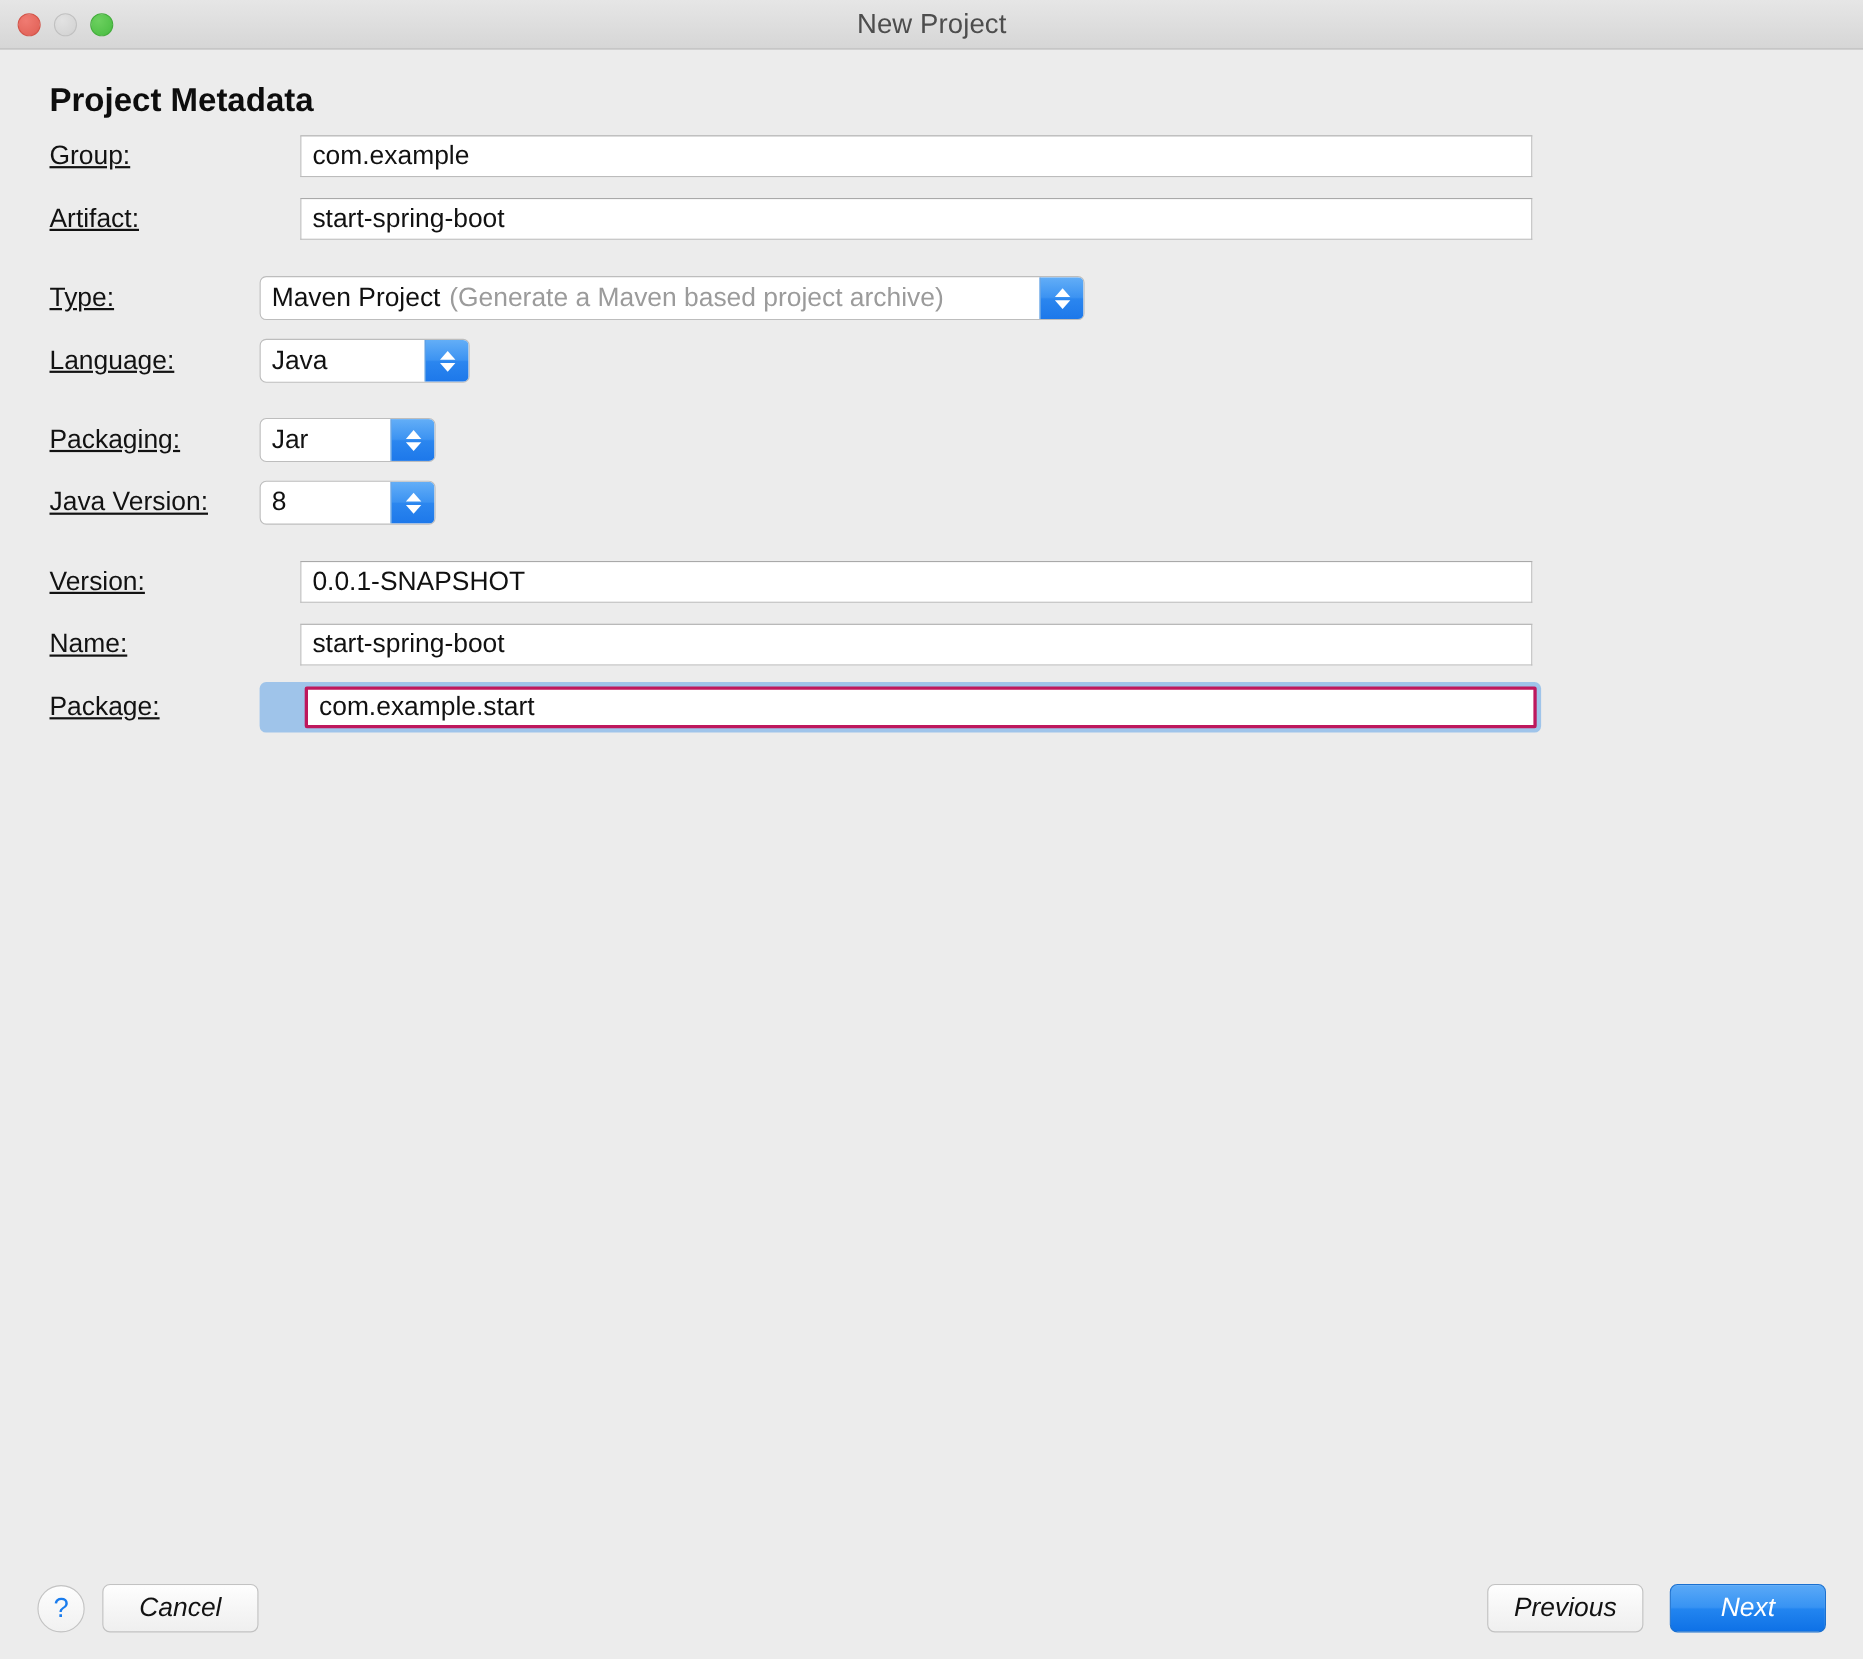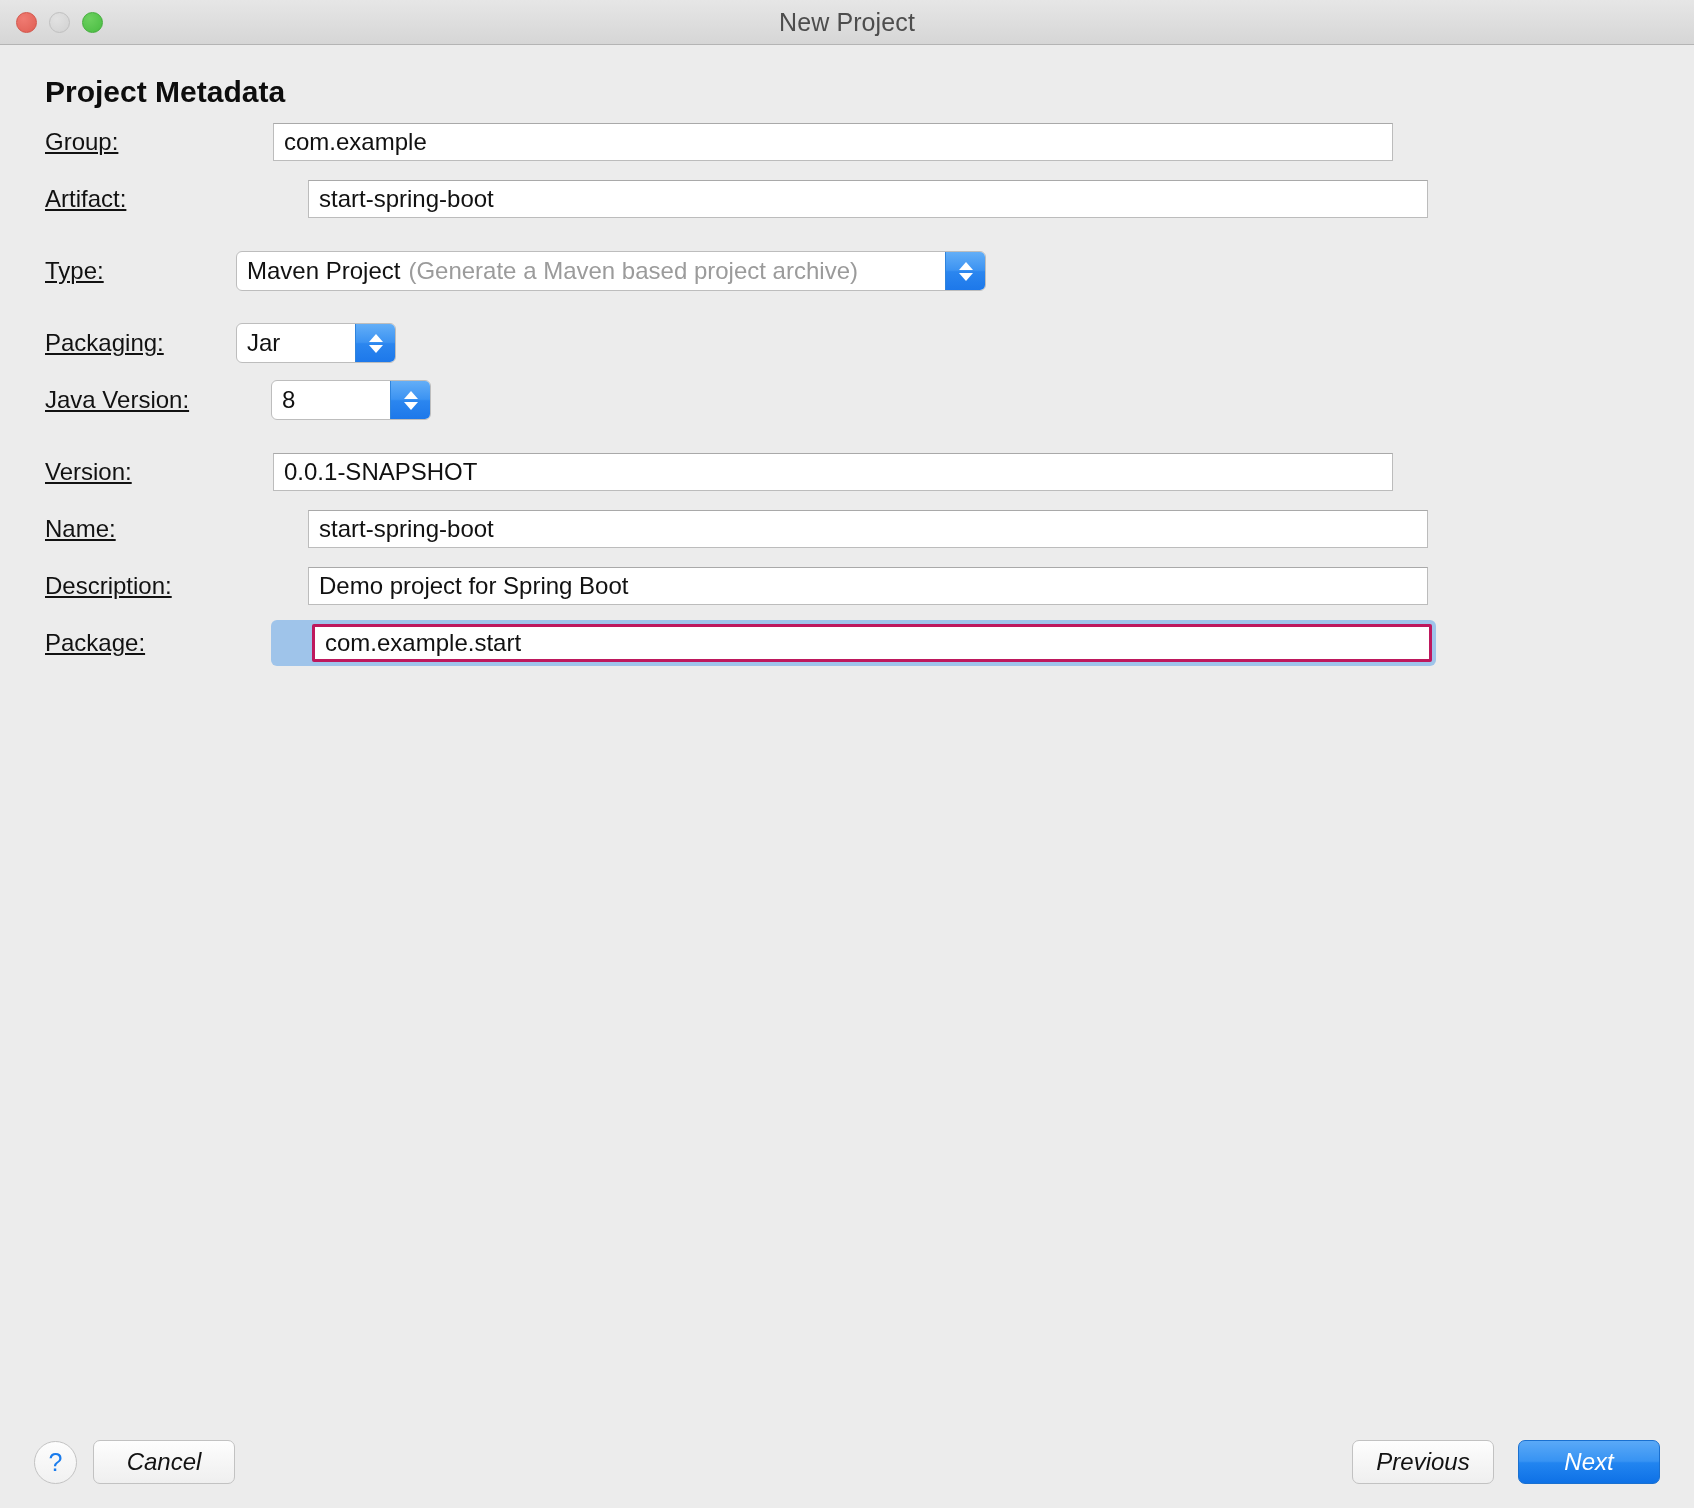--- a/index.html
+++ b/index.html
@@ -99,21 +99,21 @@
   }
 
   .row {
     display: flex;
     align-items: center;
     height: 38px;
     padding-left: 45px;
   }
 
   .row.gap-lg { margin-top: 34px; }
-  .row.gap-sm { margin-top: 19px; gap: 35px; }
+  .row.gap-sm { margin-top: 19px; }
 
   .field-label {
     width: 191px;
     flex: 0 0 191px;
     font-size: 24px;
     color: #121212;
     white-space: nowrap;
     text-decoration: underline;
   }
 
@@ -303,20 +303,30 @@
             <span>Maven Project</span>
             <span class="hint">(Generate a Maven based project archive)</span>
           </div>
           <div class="stepper-button">
             <span class="chev chev-up"></span>
             <span class="chev chev-down"></span>
           </div>
         </div>
       </div>
 
+      <div class="row gap-sm">
+        <div class="field-label">Language:</div>
+        <div class="stepper lang-combo">
+          <div class="value">Java</div>
+          <div class="stepper-button">
+            <span class="chev chev-up"></span>
+            <span class="chev chev-down"></span>
+          </div>
+        </div>
+      </div>
 
       <div class="row gap-lg">
         <div class="field-label">Packaging:</div>
         <div class="stepper pkg-combo">
           <div class="value">Jar</div>
           <div class="stepper-button">
             <span class="chev chev-up"></span>
             <span class="chev chev-down"></span>
           </div>
         </div>
@@ -336,24 +346,20 @@
       <div class="row gap-lg">
         <div class="field-label">Version:</div>
         <div class="textfield wide">0.0.1-SNAPSHOT</div>
       </div>
 
       <div class="row gap-sm">
         <div class="field-label">Name:</div>
         <div class="textfield wide">start-spring-boot</div>
       </div>
 
-      <div class="row gap-sm">
-        <div class="field-label">Description:</div>
-        <div class="textfield wide">Demo project for Spring Boot</div>
-      </div>
 
       <div class="row gap-sm">
         <div class="field-label">Package:</div>
         <div class="focus-wrap">
           <div class="textfield wide">com.example.start</div>
         </div>
       </div>
 
     </div>
 

